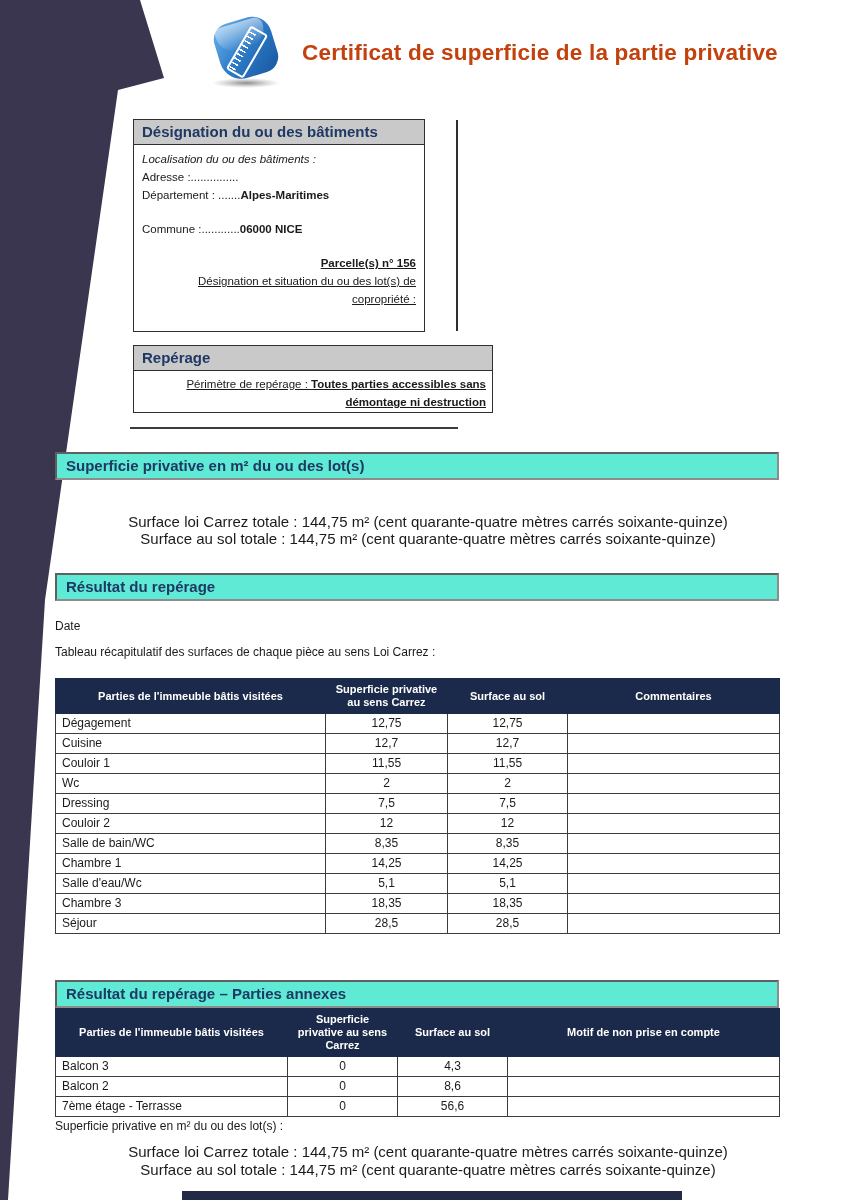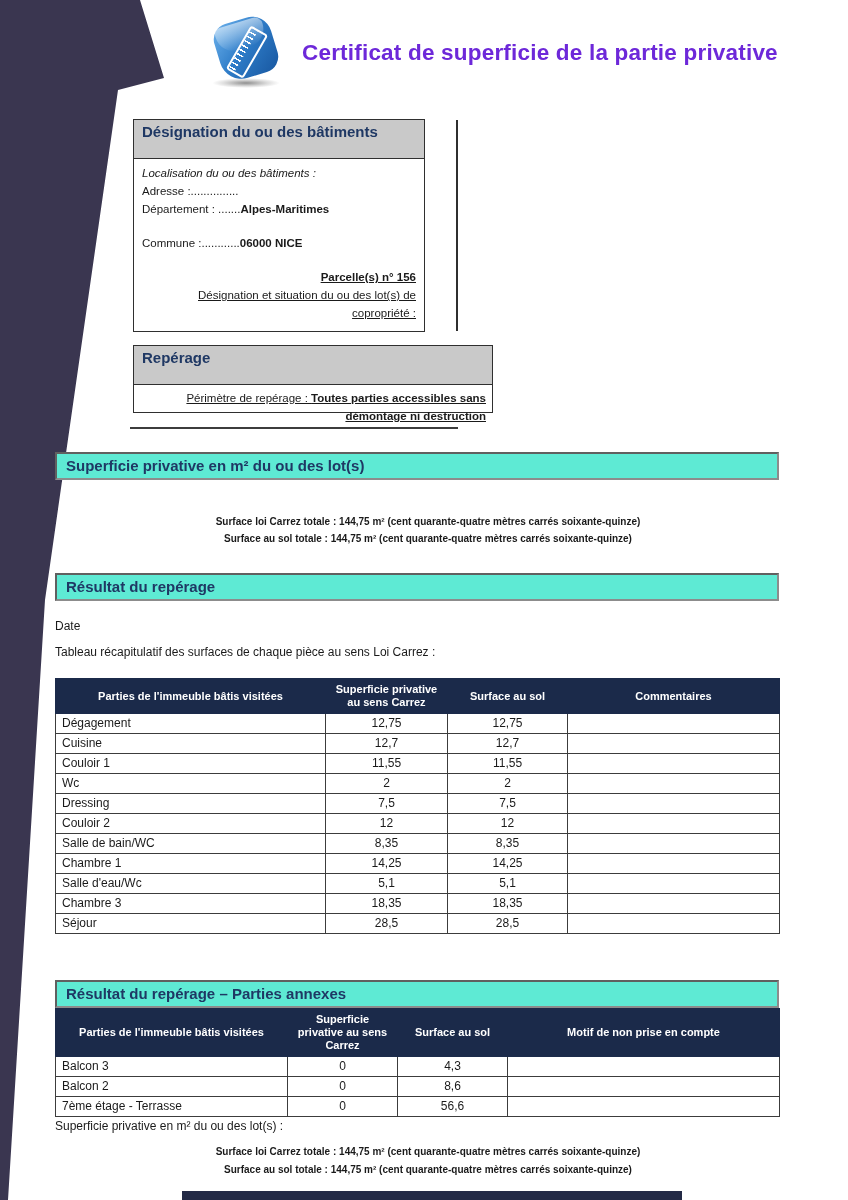--- a/index.html
+++ b/index.html
@@ -36,46 +36,46 @@
   .logo .ruler {
     position:absolute; left:31px; top:13px; width:16px; height:46px;
     border:2.5px solid #ffffff; border-radius:3px;
     transform:rotate(30deg);
     background-image:repeating-linear-gradient(to bottom, transparent 0px, transparent 3.5px, #ffffff 3.5px, #ffffff 5px);
     background-size:7px 100%; background-repeat:no-repeat;
   }
 
   .page-title {
     position:absolute; left:302px; top:40px; width:520px;
-    font-size:22.5px; font-weight:bold; color:#6d28d9; letter-spacing:.2px;
+    font-size:22.5px; font-weight:bold; color:#c2410c; letter-spacing:.2px;
   }
 
   
   .info-box { position:absolute; box-sizing:border-box; border:1.5px solid #2f2f2f; background:#fff; }
   .box-header {
     box-sizing:border-box; background:#c9c9c9; border-bottom:1.5px solid #2f2f2f;
-    color:#1f3864; font-weight:bold; font-size:15px; padding:3px 8px 18px 8px;
+    color:#1f3864; font-weight:bold; font-size:15px; padding:3px 8px 4px 8px;
   }
   .box-body { padding:5px 8px; font-size:11.5px; line-height:18px; }
   .italic { font-style:italic; }
   .b { font-weight:bold; }
   .center { text-align:right;text-decoration:underline; }
   .spacer16 { height:16px; }
 
   .vline { position:absolute; left:456px; top:120px; width:2px; height:211px; background:#2f2f2f; }
   .hline { position:absolute; left:130px; top:427px; width:328px; height:2px; background:#3c3c3c; }
 
   
   .section-bar {
     position:absolute; left:55px; width:724px; height:28px; box-sizing:border-box;
     background:#5eead4; border:2px solid #8c8c8c; border-top-color:#606060; border-left-color:#606060;
     color:#1f3864; font-weight:bold; font-size:15px; line-height:23px; padding-left:9px;
   }
 
-  .totals { position:absolute; left:58px; width:740px; text-align:center; font-weight:bold; font-size:10px; line-height:17px; }
+  .totals { position:absolute; left:58px; width:740px; text-align:center; font-weight:normal; font-size:15px; line-height:17px; }
   .plain-line { position:absolute; left:55px; font-size:12px; }
 
   
   .tbl {
     position:absolute; left:55px; width:724px; border-collapse:collapse; table-layout:fixed;
     font-size:12px; background:#fff;
   }
   .tbl th {
     background:#1b2a4a; color:#ffffff; font-weight:bold; font-size:11px;
     border:1px solid #1b2a4a; padding:4px 4px; text-align:center; line-height:13px;

